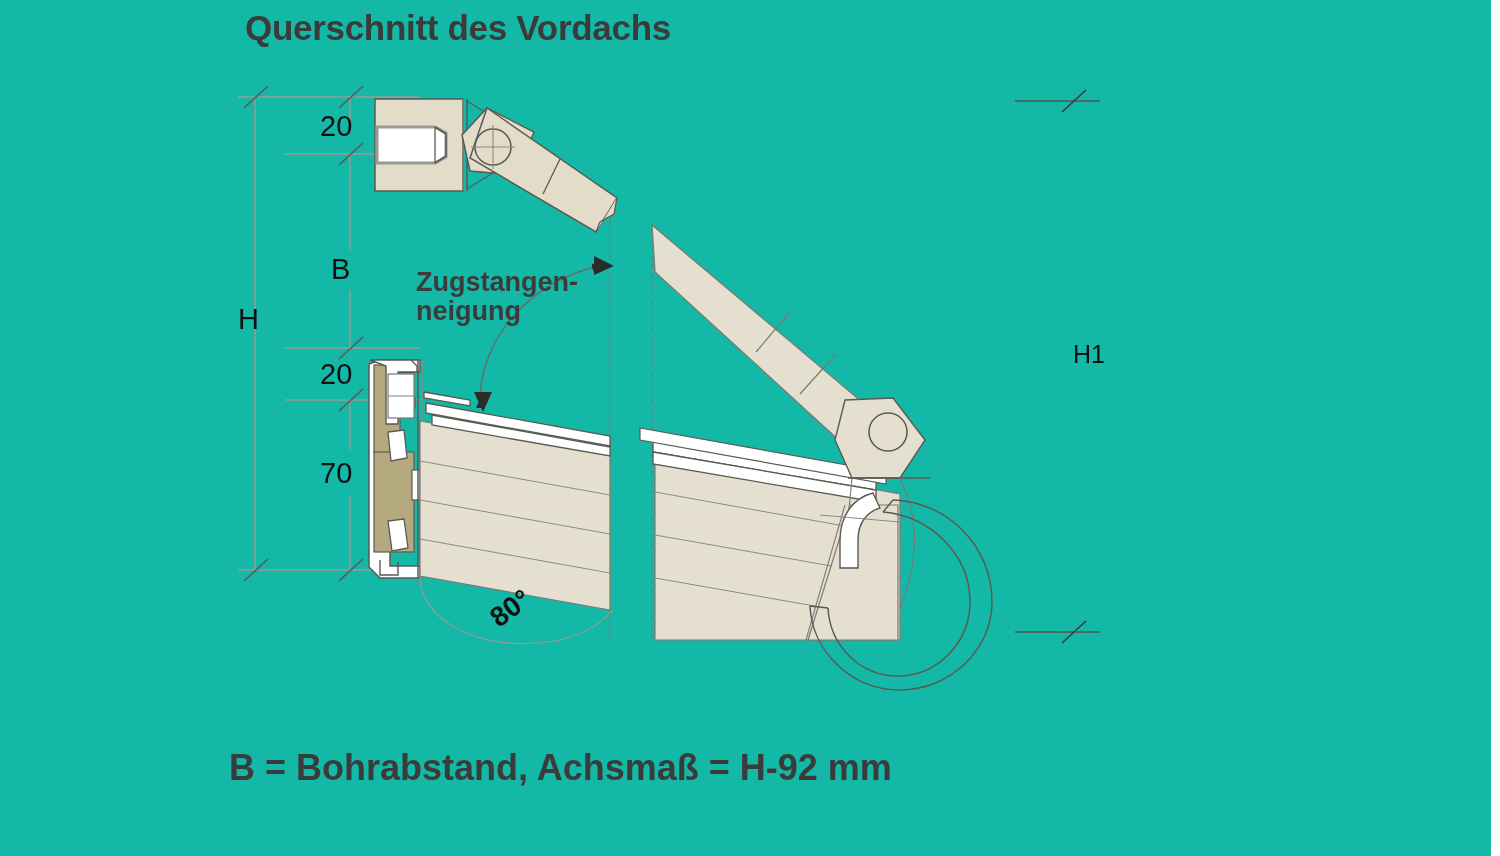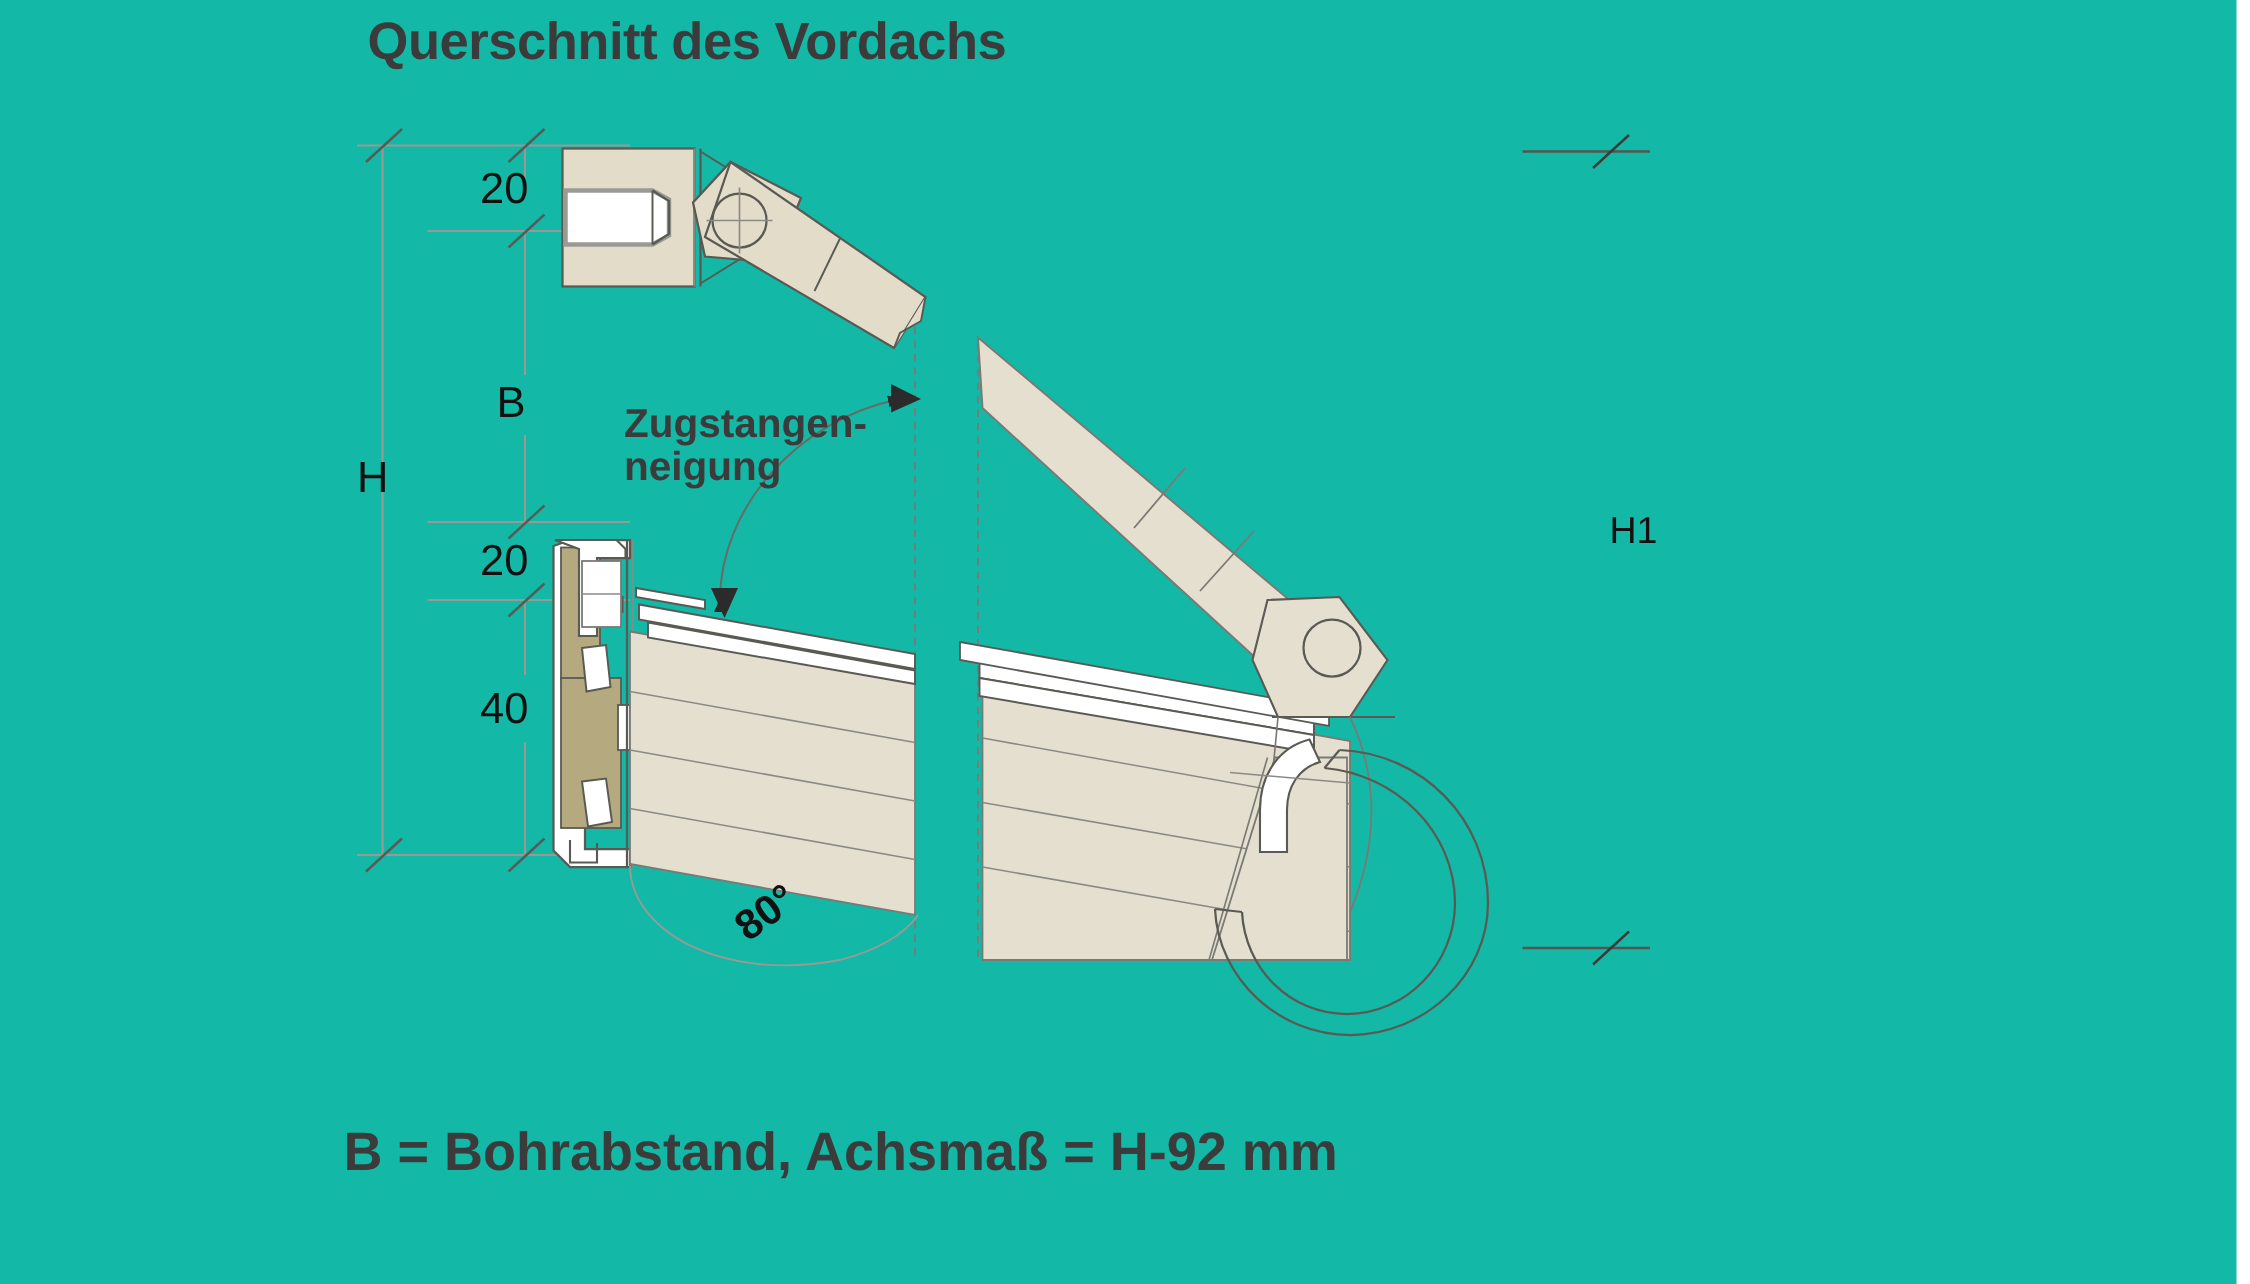--- a/index.html
+++ b/index.html
@@ -212,21 +212,21 @@
     <polygon points="594,256 614,266 594,275" fill="#2b2b2b"></polygon>
 
     <path d="M420,577 C420,620 480,655 560,640 C590,632 605,620 612,610" fill="none" stroke="#9a9a95" stroke-width="1.2"></path>
 
   </svg>
 
   <div class="dimlabel dim-20a">20</div>
   <div class="dimlabel dim-B">B</div>
   <div class="dimlabel dim-H">H</div>
   <div class="dimlabel dim-20b">20</div>
-  <div class="dimlabel dim-70">40</div>
+  <div class="dimlabel dim-70">70</div>
   <div class="dimlabel dim-H1">H1</div>
 
   <div class="annot">Zugstangen-
 neigung</div>
 
   <div class="angle80">80°</div>
 
   <div class="footer"><span>B = Bohrabstand, Achsmaß = H-92 mm</span><br></div>
 
 </div>

